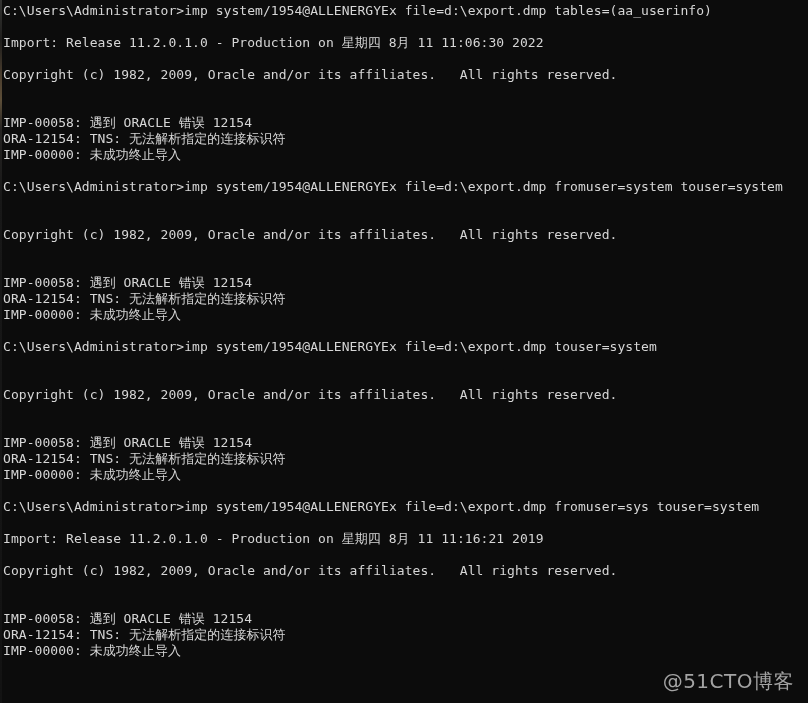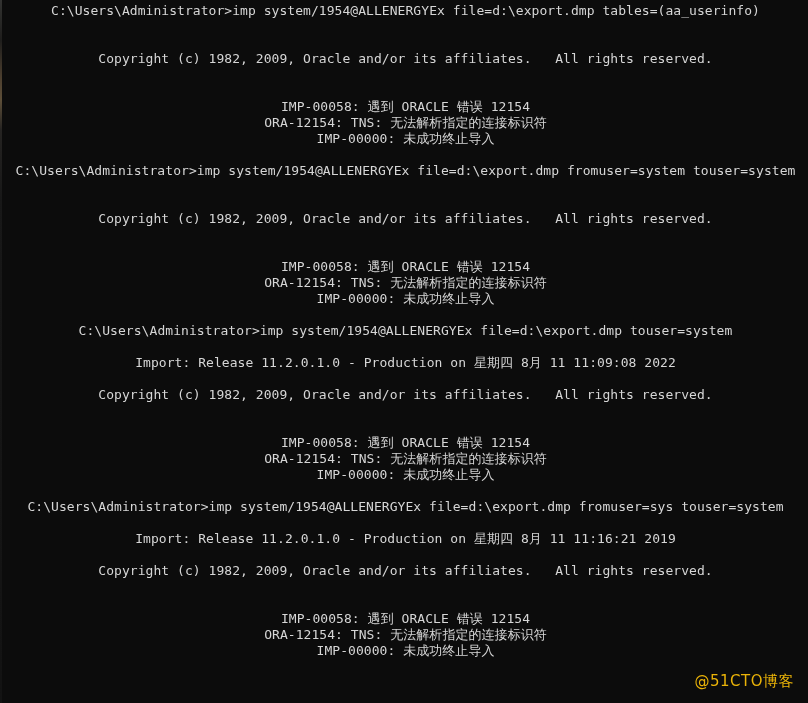--- a/index.html
+++ b/index.html
@@ -39,51 +39,51 @@
     top: 0;
     right: 0;
     bottom: 0;
     padding-top: 3px;
   }
   .line {
     height: 16px;
     white-space: pre;
     letter-spacing: 0.05px;
     color: #d6d6d6;
-    text-align: center;
   }
   .line.blank {
     color: transparent;
   }
   .block { }
   #watermark {
     position: absolute;
     right: 14px;
     bottom: 14px;
     font-family: "DejaVu Sans", "Liberation Sans", sans-serif;
-    font-size: 15px;
-    color: #eab308;
+    font-size: 20px;
+    color: #a3a3a3;
     letter-spacing: 0.5px;
     user-select: none;
     pointer-events: none;
     text-align: center;
   }
 </style>
 </head>
 <body>
 
 <div id="terminal">
 
   <div id="left-edge"></div>
 
   <div id="screen">
 
     <div class="block">
       <div class="line">C:\Users\Administrator&gt;imp system/1954@ALLENERGYEx file=d:\export.dmp tables=(aa_userinfo)</div>
       <div class="line blank">&nbsp;</div>
+      <div class="line">Import: Release 11.2.0.1.0 - Production on 星期四 8月 11 11:06:30 2022</div>
       <div class="line blank">&nbsp;</div>
       <div class="line">Copyright (c) 1982, 2009, Oracle and/or its affiliates.   All rights reserved.</div>
       <div class="line blank">&nbsp;</div>
       <div class="line blank">&nbsp;</div>
       <div class="line">IMP-00058: 遇到 ORACLE 错误 12154</div>
       <div class="line">ORA-12154: TNS: 无法解析指定的连接标识符</div>
       <div class="line">IMP-00000: 未成功终止导入</div>
       <div class="line blank">&nbsp;</div>
     </div>
 
@@ -96,21 +96,20 @@
       <div class="line blank">&nbsp;</div>
       <div class="line">IMP-00058: 遇到 ORACLE 错误 12154</div>
       <div class="line">ORA-12154: TNS: 无法解析指定的连接标识符</div>
       <div class="line">IMP-00000: 未成功终止导入</div>
       <div class="line blank">&nbsp;</div>
     </div>
 
     <div class="block">
       <div class="line">C:\Users\Administrator&gt;imp system/1954@ALLENERGYEx file=d:\export.dmp touser=system</div>
       <div class="line blank">&nbsp;</div>
-      <div class="line">Import: Release 11.2.0.1.0 - Production on 星期四 8月 11 11:09:08 2022</div>
       <div class="line blank">&nbsp;</div>
       <div class="line">Copyright (c) 1982, 2009, Oracle and/or its affiliates.   All rights reserved.</div>
       <div class="line blank">&nbsp;</div>
       <div class="line blank">&nbsp;</div>
       <div class="line">IMP-00058: 遇到 ORACLE 错误 12154</div>
       <div class="line">ORA-12154: TNS: 无法解析指定的连接标识符</div>
       <div class="line">IMP-00000: 未成功终止导入</div>
       <div class="line blank">&nbsp;</div>
     </div>
 

